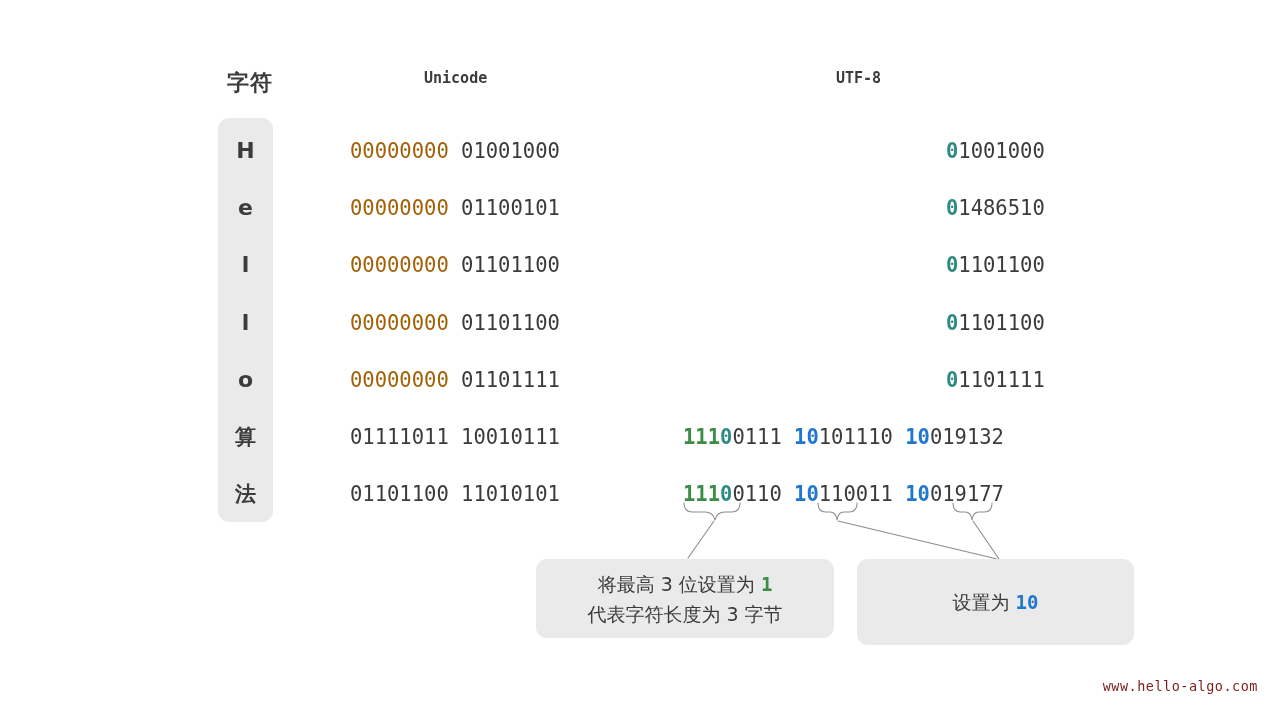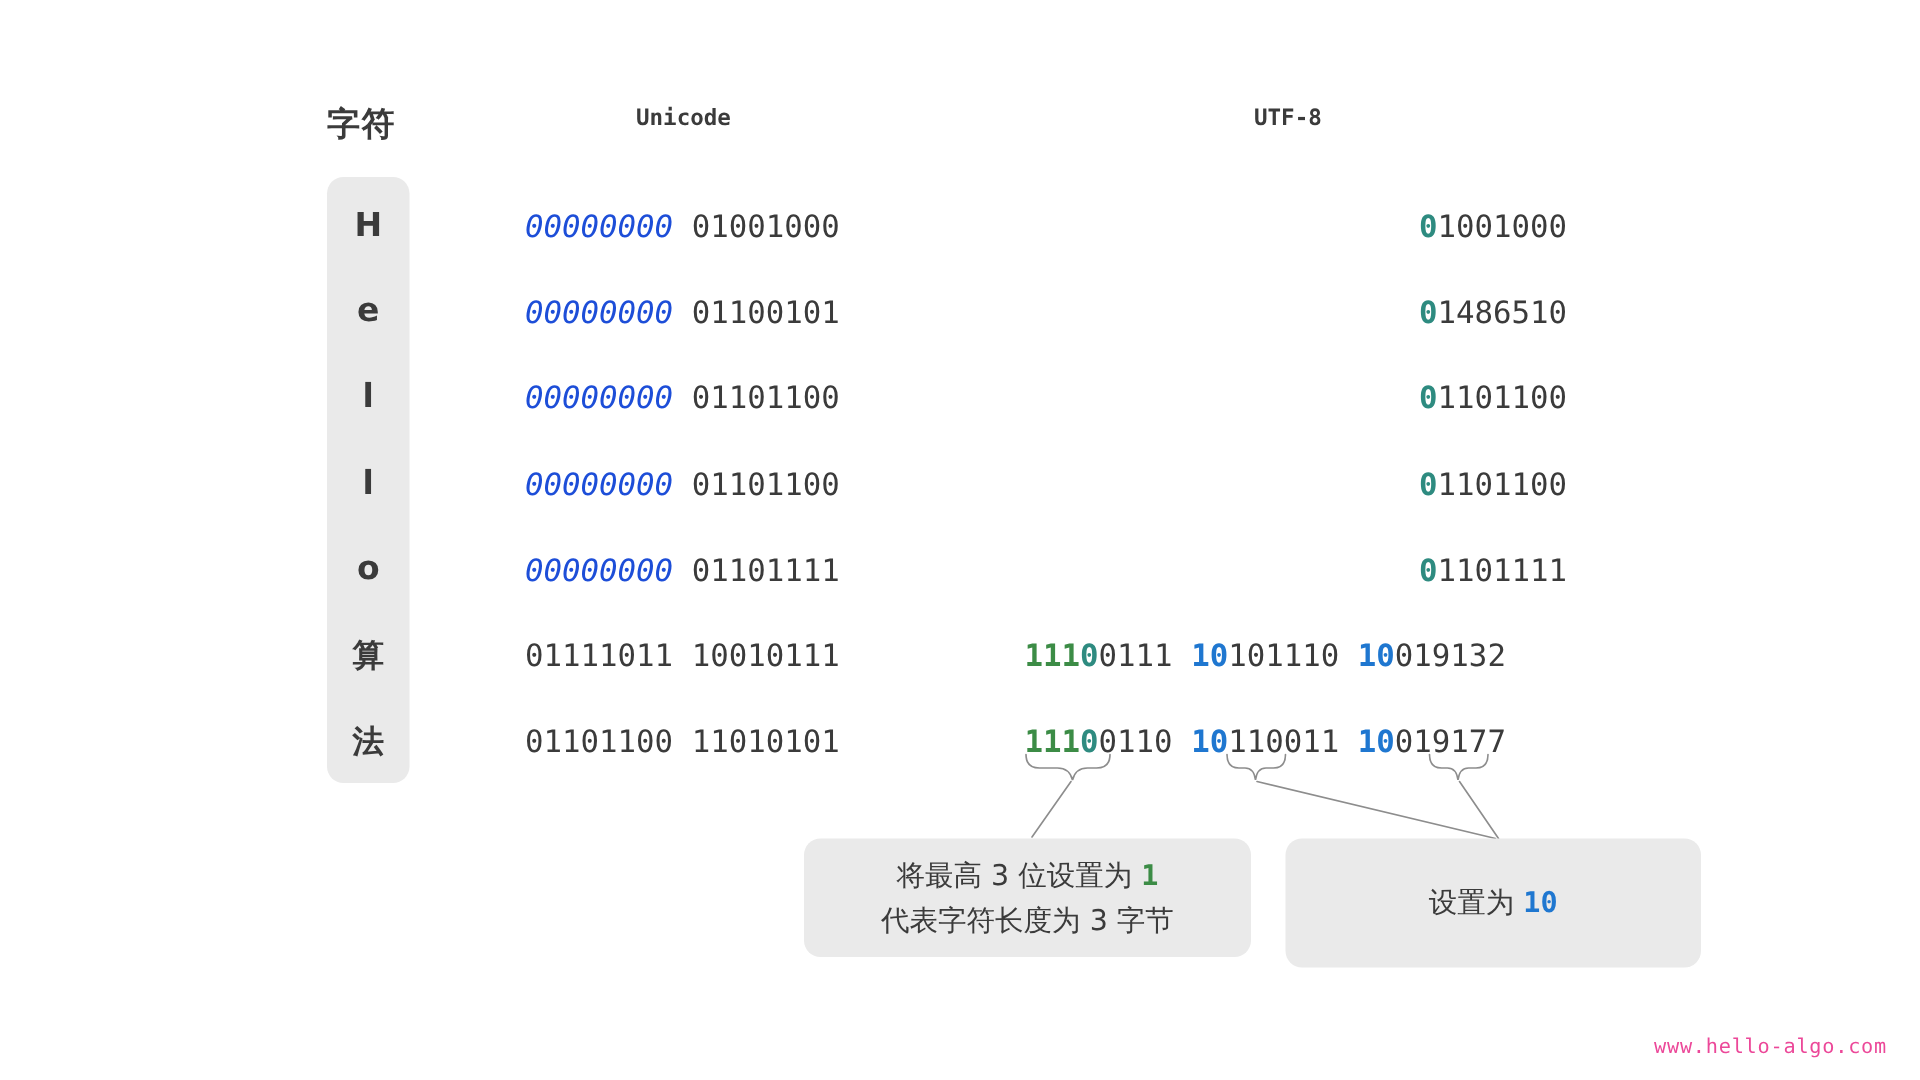--- a/index.html
+++ b/index.html
@@ -68,21 +68,21 @@
 
   
   .bits {
     font-family: "DejaVu Sans Mono", monospace;
     font-size: 20.5px;
     color: #3b3b3b;
     white-space: pre;
     line-height: 24px;
     height: 24px;
   }
-  .bits .dim   { color: #1d4ed8; font-style: italic; }
+  .bits .dim   { color: #a16207; }
   .bits .lead0 { color: #2e8b80; font-weight: bold; }
   .bits .g111  { color: #3c8c46; font-weight: bold; }
   .bits .b10   { color: #1f77d0; font-weight: bold; }
 
   
   .uni { left: 350px; }
   
   .utf8-single { left: 946px; }
   
   .utf8-triple { left: 683px; }
@@ -124,33 +124,33 @@
   #connectors {
     left: 0; top: 0;
     width: 1280px;
     height: 720px;
     pointer-events: none;
   }
 
   
   #watermark {
     right: 22px;
-    bottom: 14px;
+    bottom: 26px;
     font-family: "DejaVu Sans Mono", monospace;
     font-size: 13.5px;
-    color: #ec4899;
+    color: #7f1d1d;
     letter-spacing: 0.5px;
   }
 </style>
 </head>
 <body>
 
 <div id="stage">
 
-  <div class="abs col-header cjk" style="left:218px; top:68px; width:55px; text-align:left;">字符</div>
+  <div class="abs col-header cjk" style="left:218px; top:68px; width:55px; text-align:right;">字符</div>
 
   <div class="abs col-header" style="left:424px; top:69px;">Unicode</div>
 
   <div class="abs col-header" style="left:836px; top:69px;">UTF-8</div>
 
   <div class="abs" id="char-col-bg"></div>
 
   <div id="rows-layer">
       <div class="abs char-cell latin" style="top: 139px;">H</div>
       <div class="abs bits uni" style="top: 139px;"><span class="dim">00000000</span> <span>01001000</span></div>

